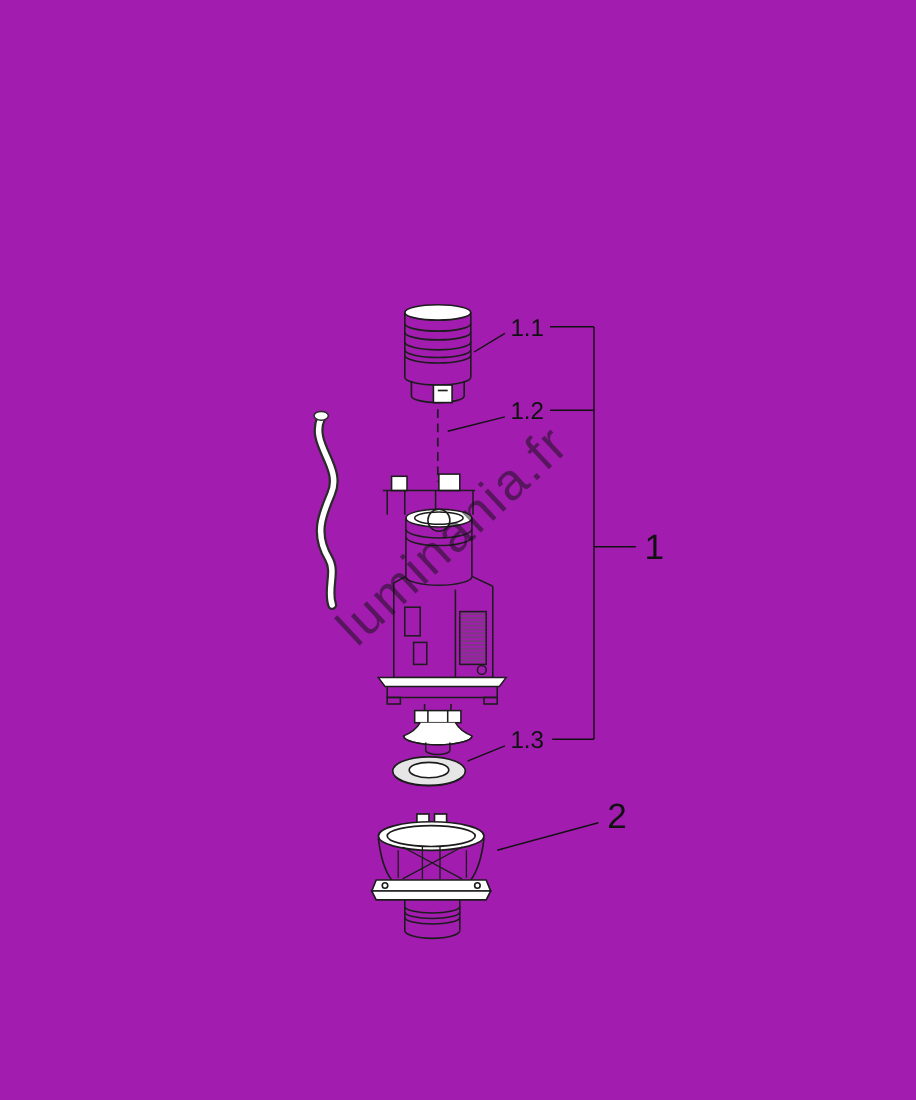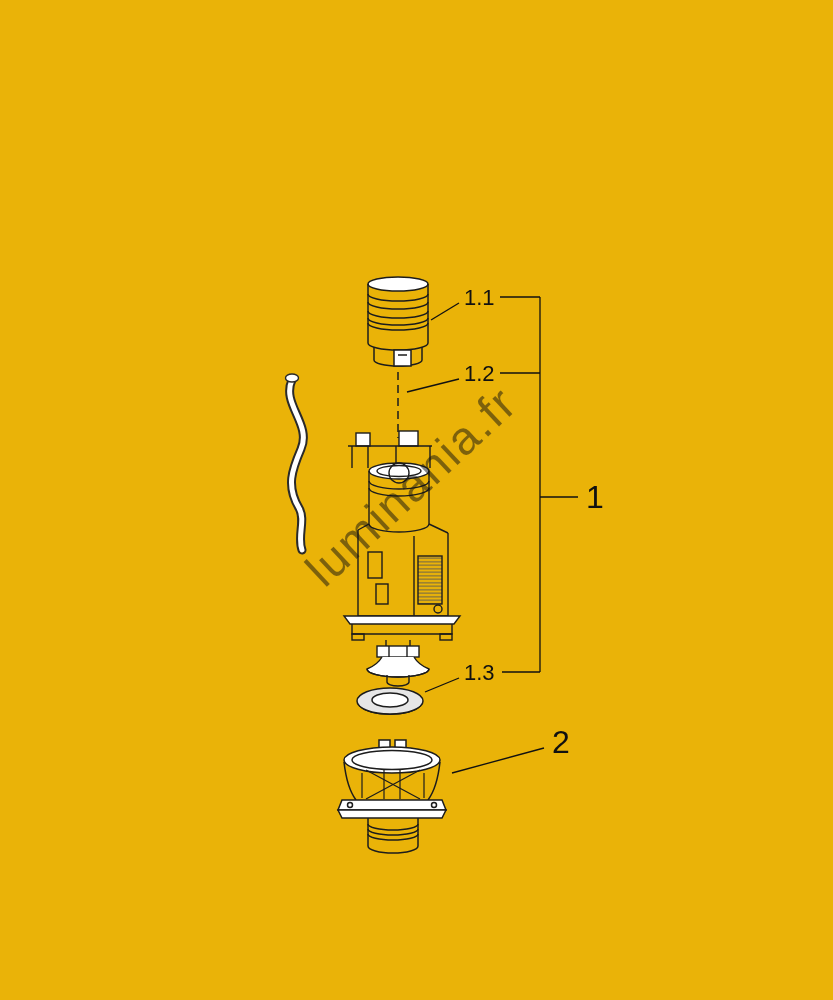--- a/index.html
+++ b/index.html
@@ -5,21 +5,21 @@
   html, body {
     margin: 0;
     padding: 0;
     background: #ffffff;
     font-family: "Liberation Sans", sans-serif;
   }
   .page {
     position: relative;
     width: 833px;
     height: 1000px;
-    background: #eab308;
+    background: #a21caf;
     overflow: hidden;
   }
   svg {
     position: absolute;
     top: 0;
     left: 0;
   }
   text {
     font-family: "Liberation Sans", sans-serif;
     fill: #111111;

